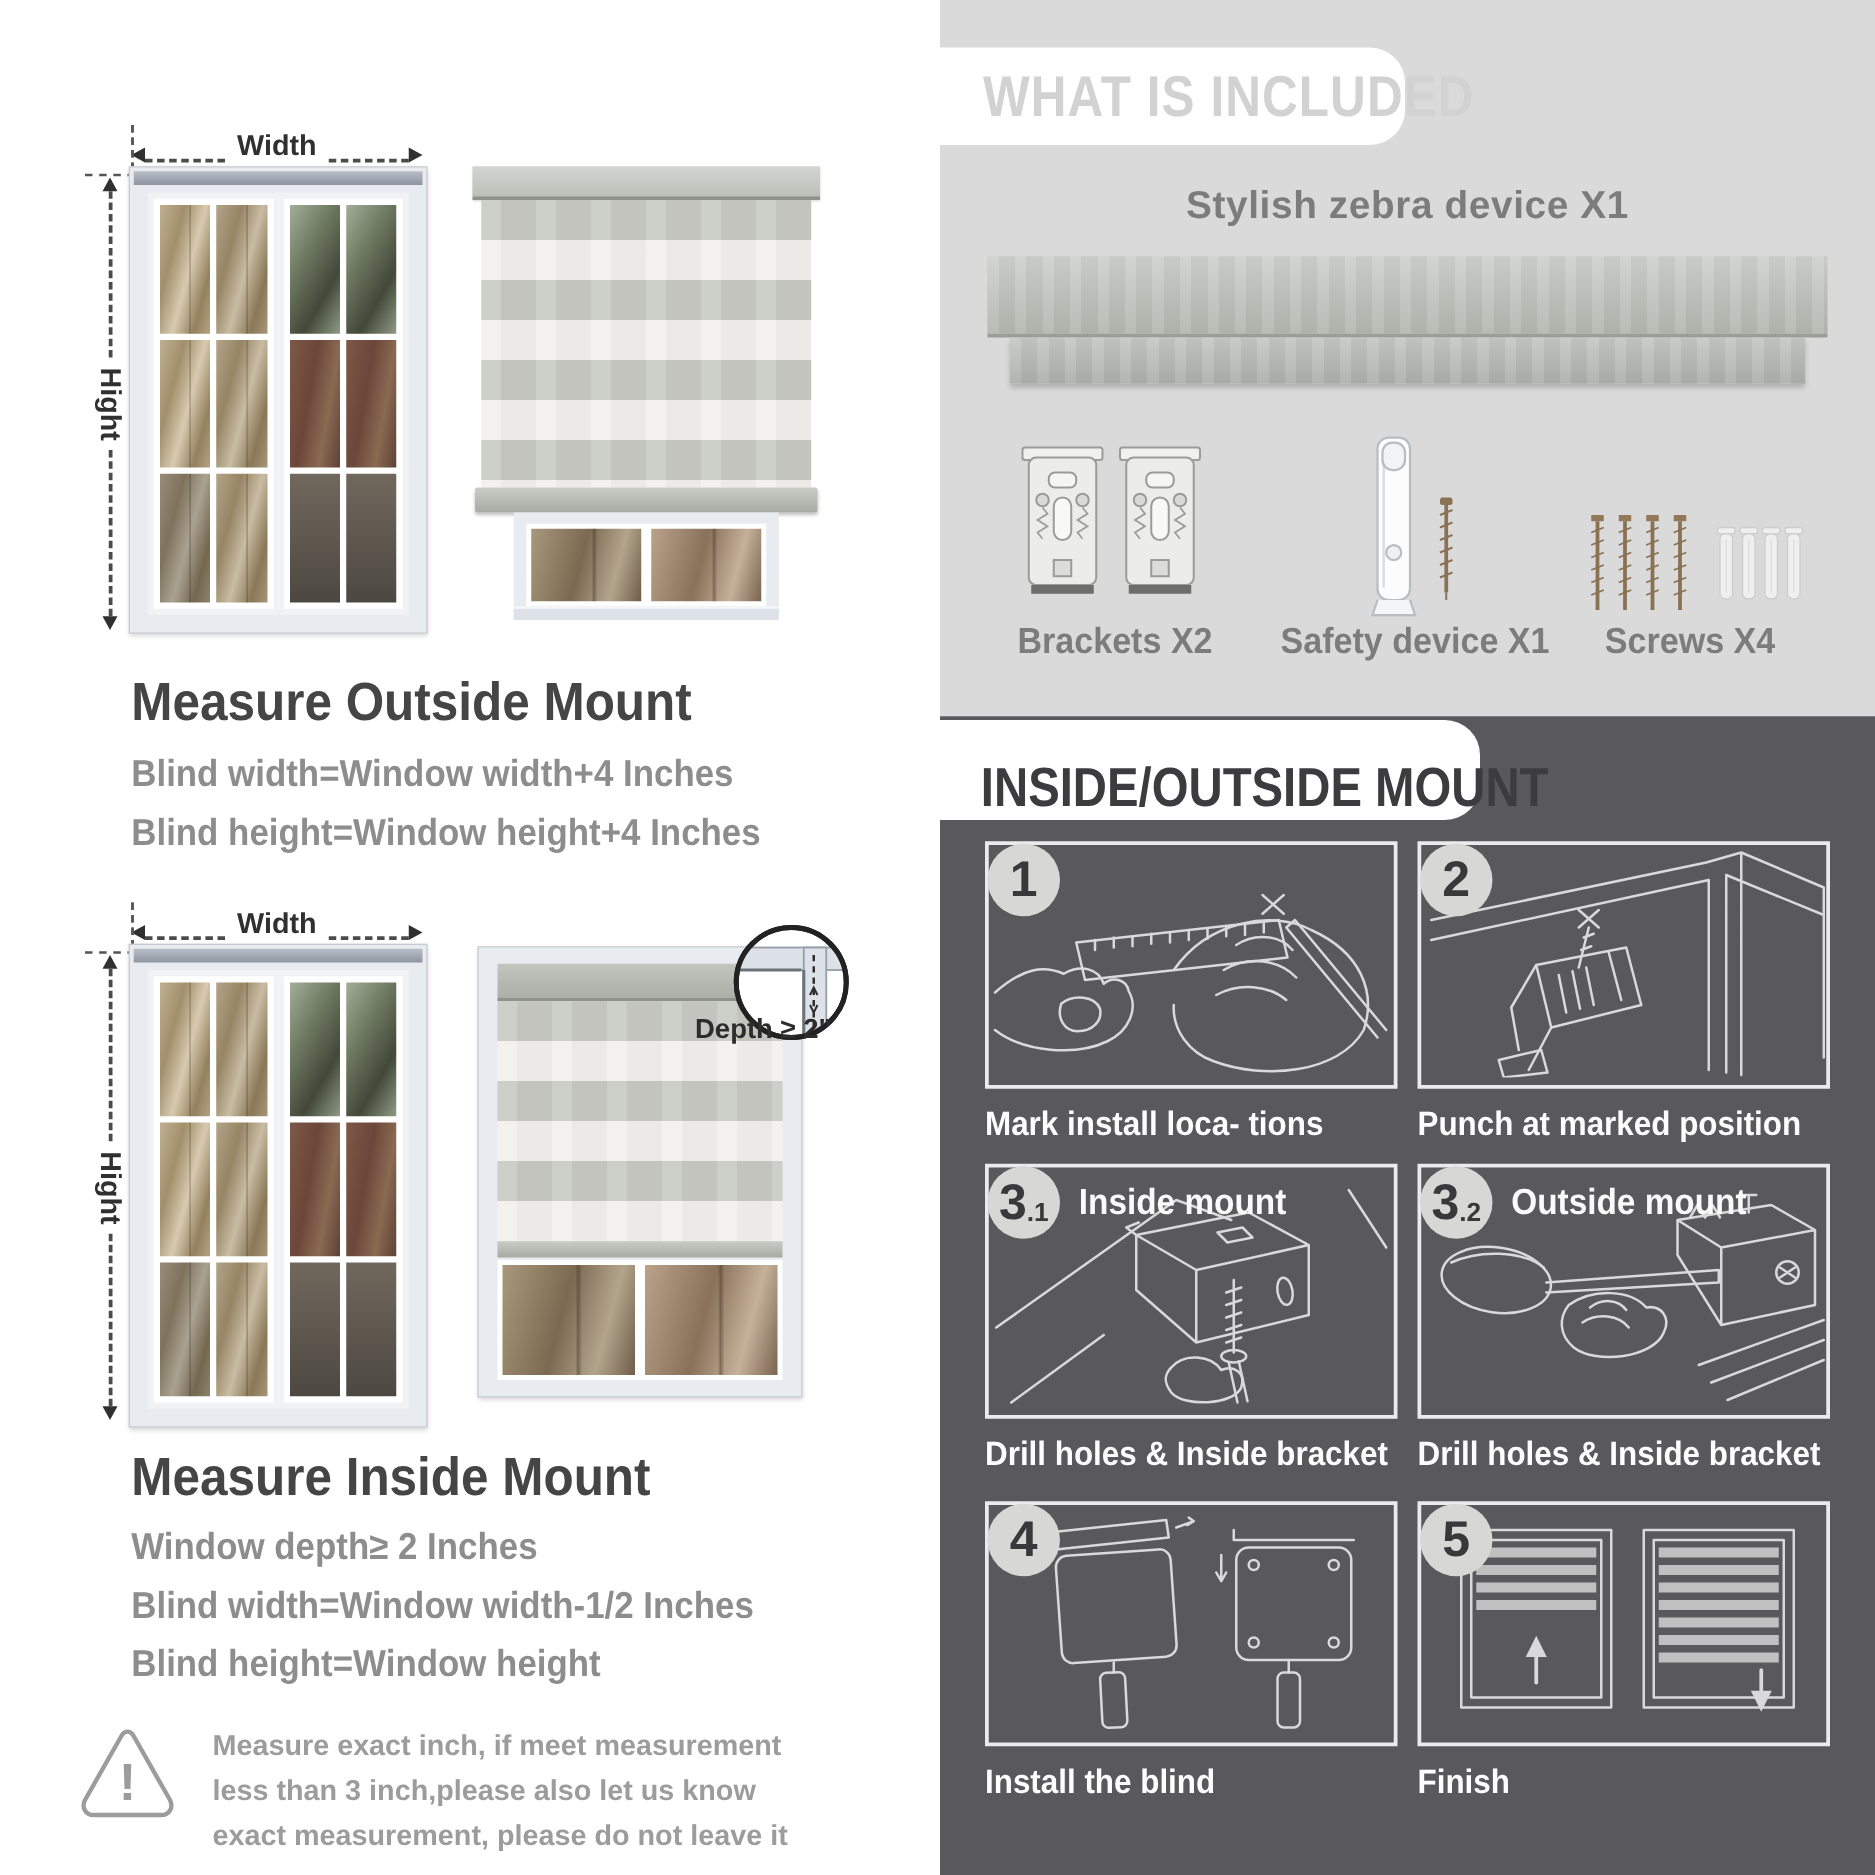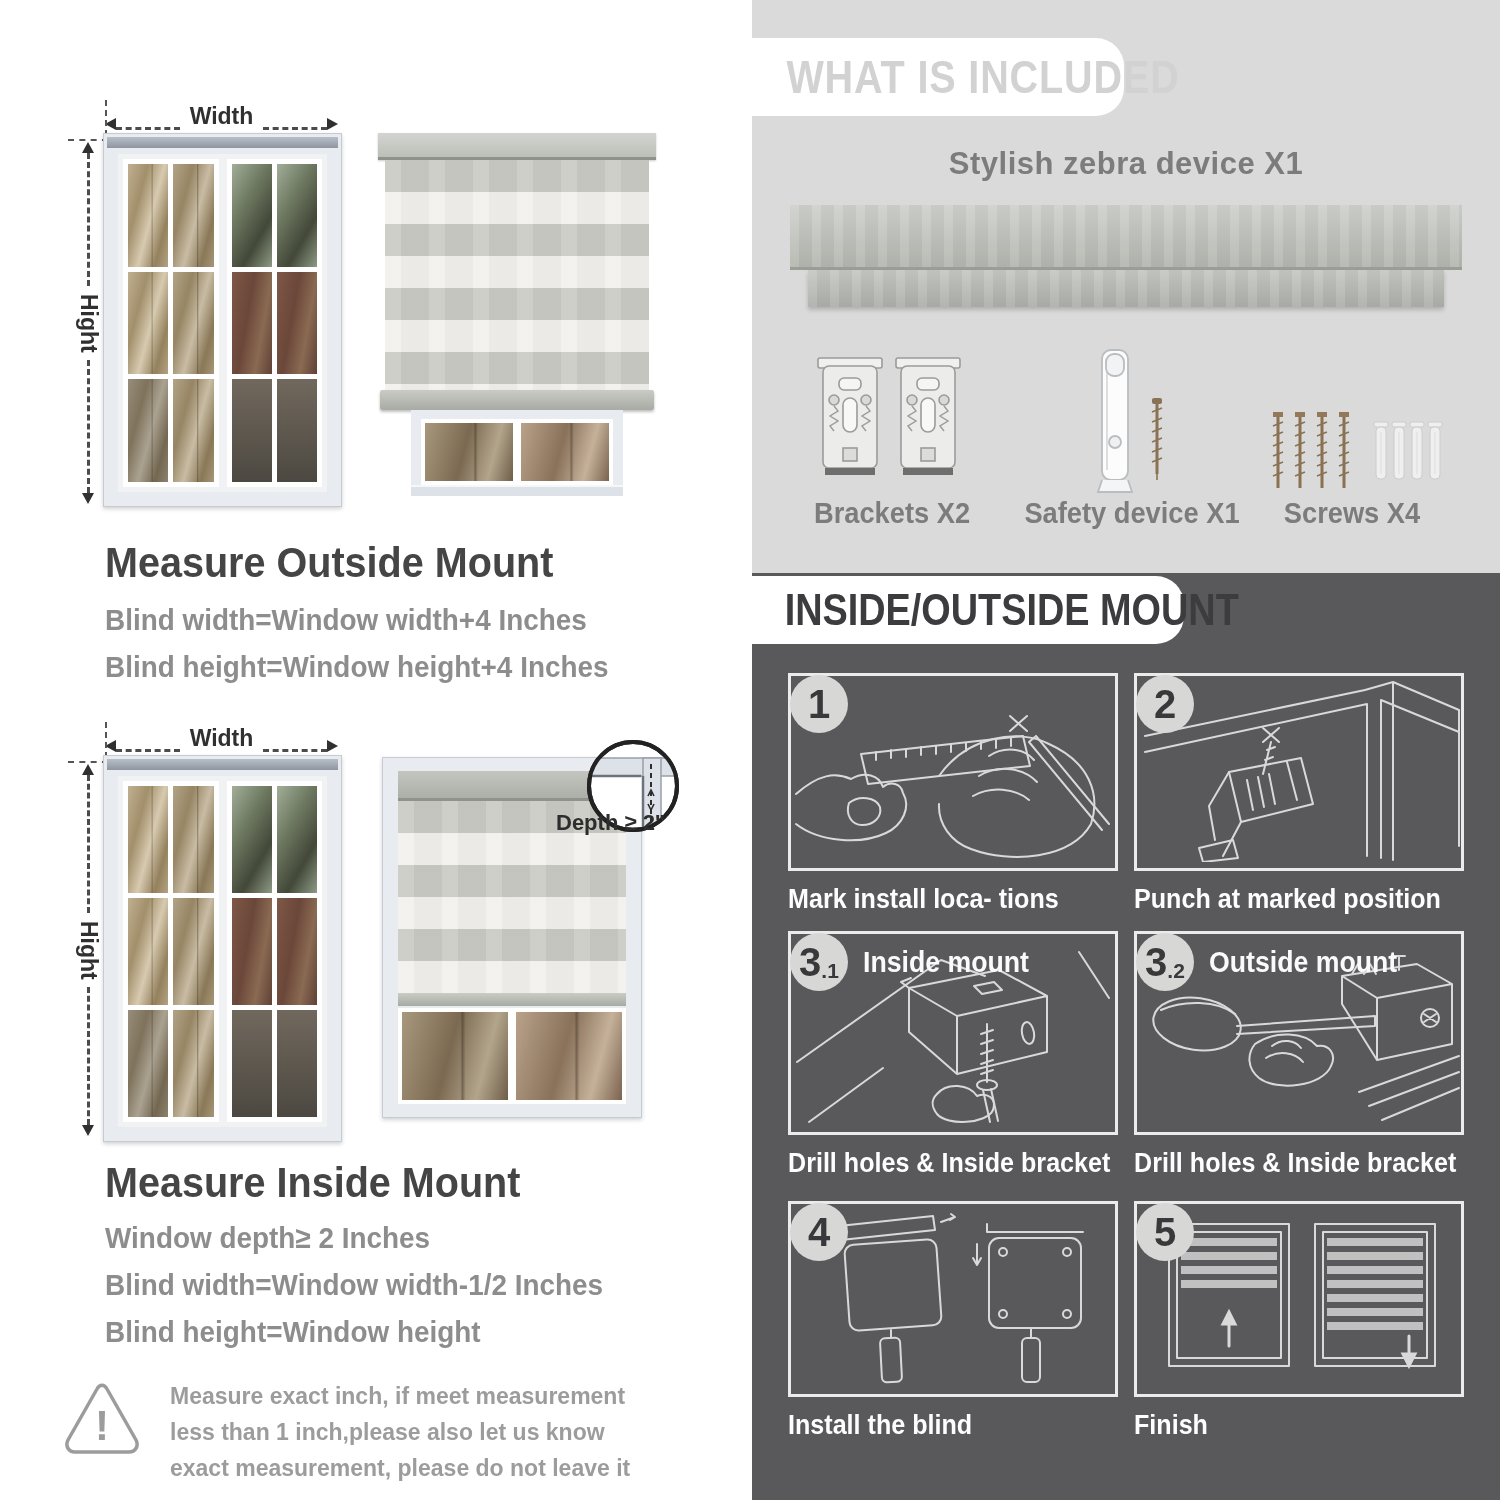--- a/index.html
+++ b/index.html
@@ -99,22 +99,22 @@
     background:repeating-linear-gradient(90deg,rgba(255,255,255,.07) 0 9px,rgba(0,0,0,.03) 9px 22px),
     linear-gradient(#cfd1cc,#b4b6b0);border-bottom:3px solid #9b9d97;}
   .rail2{position:absolute;left:56px;top:270px;width:636px;height:37px;
     background:repeating-linear-gradient(90deg,rgba(255,255,255,.07) 0 9px,rgba(0,0,0,.03) 9px 22px),
     linear-gradient(#c6c8c3,#adafaa);box-shadow:0 3px 4px rgba(0,0,0,.18);}
   .partlbl{position:absolute;top:497px;font-size:29px;font-weight:bold;color:#7c7c7c;
     text-align:center;transform:scaleX(.94);transform-origin:center;white-space:nowrap;}
 
   
   .rb{position:absolute;left:752px;top:573px;width:748px;height:927px;background:#59595b;}
-  .rb-header{position:absolute;left:0;top:3px;width:432px;height:68px;background:#fff;
-    border-radius:0 28px 28px 0;display:flex;align-items:center;}
+  .rb-header{position:absolute;left:0;top:3px;width:432px;height:80px;background:#fff;
+    border-radius:0 28px 28px 0;display:flex;align-items:flex-end;}
   .rb-header span{color:#3c3c3e;font-weight:bold;font-size:44px;
     transform:scaleX(.86);transform-origin:left;padding-left:38px;white-space:nowrap;}
   .steps{position:absolute;left:36px;top:100px;width:680px;}
   .step{position:absolute;width:330px;}
   .panel{position:relative;border:3px solid #ebebeb;background:#59595b;}
   .badge{position:absolute;top:-1px;left:-1px;width:58px;height:58px;border-radius:50%;
     background:#d7d7d6;display:flex;align-items:center;justify-content:center;}
   .badge .bnum{font-size:40px;font-weight:bold;color:#39393b;line-height:1;}
   .badge .bsub{font-size:21px;font-weight:bold;color:#39393b;align-self:flex-end;
     margin-bottom:8px;}
@@ -268,21 +268,21 @@
     <div>Window depth≥ 2 Inches</div>
     <div>Blind width=Window width-1/2 Inches</div>
     <div>Blind height=Window height</div>
   </div>
 
   <div class="warnbox" style="left:60px;top:1378px;">
     <svg width="84" height="80" viewBox="0 0 84 80">
       <path d="M37,11 C39.5,6 44.5,6 47,11 L76,62 C79,68 75.5,74 69,74 L15,74 C8.5,74 5,68 8,62 Z" fill="none" stroke="#9c9c9c" stroke-width="3.5" stroke-linejoin="round"></path>
       <text x="42" y="62" text-anchor="middle" font-size="42" font-weight="bold" fill="#9c9c9c" font-family="Liberation Sans, sans-serif">!</text>
     </svg>
-    <div class="warntext">Measure exact inch, if meet measurement less than 1 inch,please also let us know exact measurement, please do not leave it</div>
+    <div class="warntext">Measure exact inch, if meet measurement less than 3 inch,please also let us know exact measurement, please do not leave it</div>
   </div>
 
   <div class="rt">
     <div class="rt-header">
       <span>WHAT IS INCLUDED</span>
     </div>
     <div class="prodlbl">Stylish zebra device X1</div>
     <div class="rail1"></div>
     <div class="rail2"></div>
 

